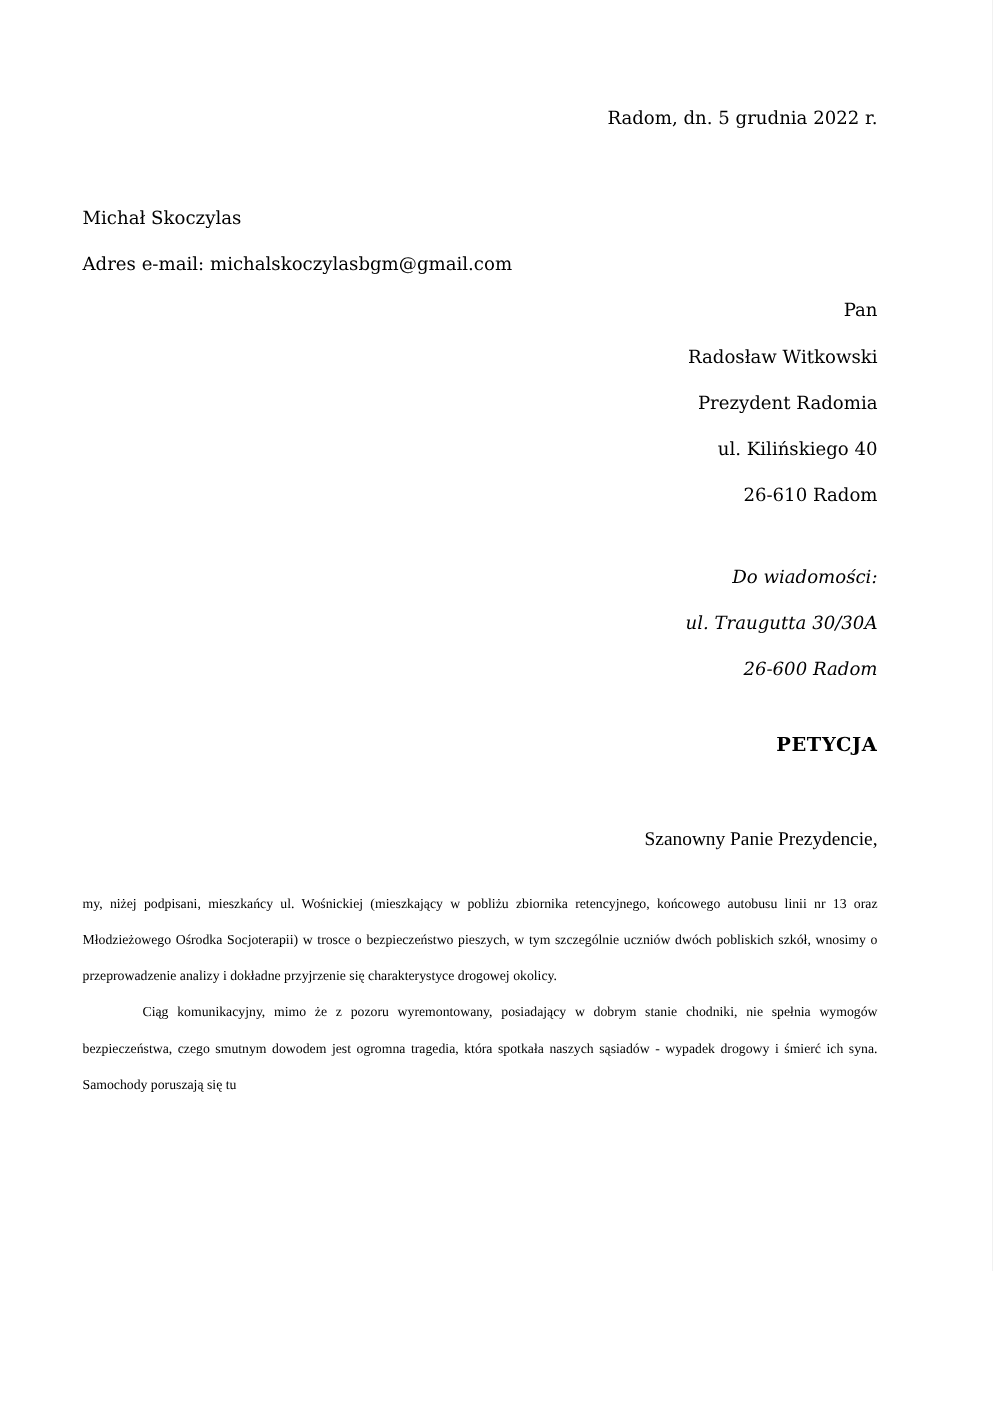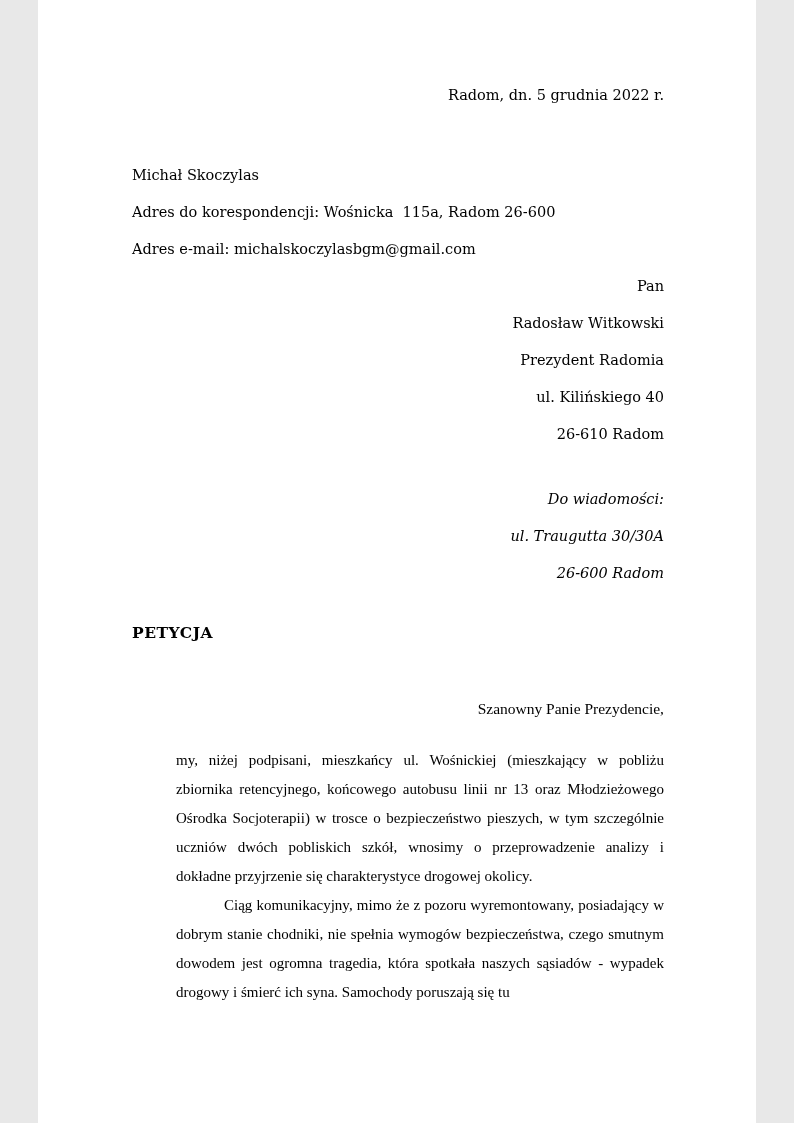--- a/index.html
+++ b/index.html
@@ -1,24 +1,24 @@
 <!DOCTYPE html>
 <html lang="pl"><head>
 <meta charset="utf-8">
 <style>
   * { margin: 0; padding: 0; box-sizing: border-box; }
   html, body { background: #e8e8e8; }
   body { font-family: "Liberation Serif", serif; color: #000; }
 
   .page {
-    width: 718px;
+    width: 794px;
     height: 1123px;
     background: #ffffff;
     margin: 0 auto;
-    padding: 85px 92px 0 94px;
+    padding: 85px 92px 0 66px;
     position: relative;
     overflow: hidden;
   }
 
   
   .header-line {
     font-family: "DejaVu Serif", serif;
     font-size: 14.5px;
     line-height: 21px;
     margin: 0 0 16px 0;
@@ -29,54 +29,52 @@
   .date-line { margin-bottom: 59px; }
 
   .cc-block { margin-top: 44px; }
   .cc-block .header-line { font-style: italic; }
 
   .doc-title {
     font-family: "DejaVu Serif", serif;
     font-size: 15.5px;
     font-weight: bold;
     line-height: 21px;
-    text-align: left;
+    text-align: right;
     margin-top: 38px;
     letter-spacing: 0.5px;
   }
 
   
   .salutation {
     font-size: 15.5px;
     line-height: 21px;
     margin-top: 55px;
     text-align: right;
   }
   .body-paragraph {
-    font-size: 15px;
+    font-size: 11px;
     line-height: 29px;
     text-align: justify;
     margin-top: 27px;
-    margin-left: 44px;
   }
   .body-paragraph.indented {
     margin-top: 0;
     text-indent: 48px;
   }
 </style>
 </head>
 <body>
 
 <div class="page">
 
   <p class="header-line align-right date-line">Radom, dn. 5 grudnia 2022 r.</p>
 
   <div class="sender-block">
     <p class="header-line">Michał Skoczylas</p>
-    <p class="header-line">Adres do korespondencji: Wośnicka  115a, Radom 26-600</p>
     <p class="header-line">Adres e-mail: michalskoczylasbgm@gmail.com</p>
   </div>
 
   <div class="recipient-block">
     <p class="header-line align-right">Pan</p>
     <p class="header-line align-right">Radosław Witkowski</p>
     <p class="header-line align-right">Prezydent Radomia</p>
     <p class="header-line align-right">ul. Kilińskiego 40</p>
     <p class="header-line align-right">26-610 Radom</p>
   </div>

